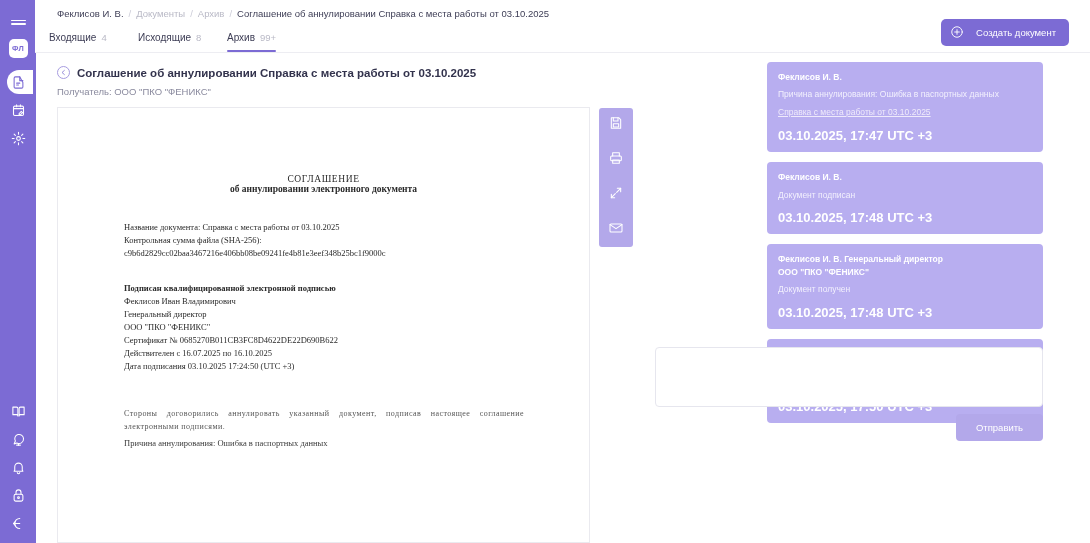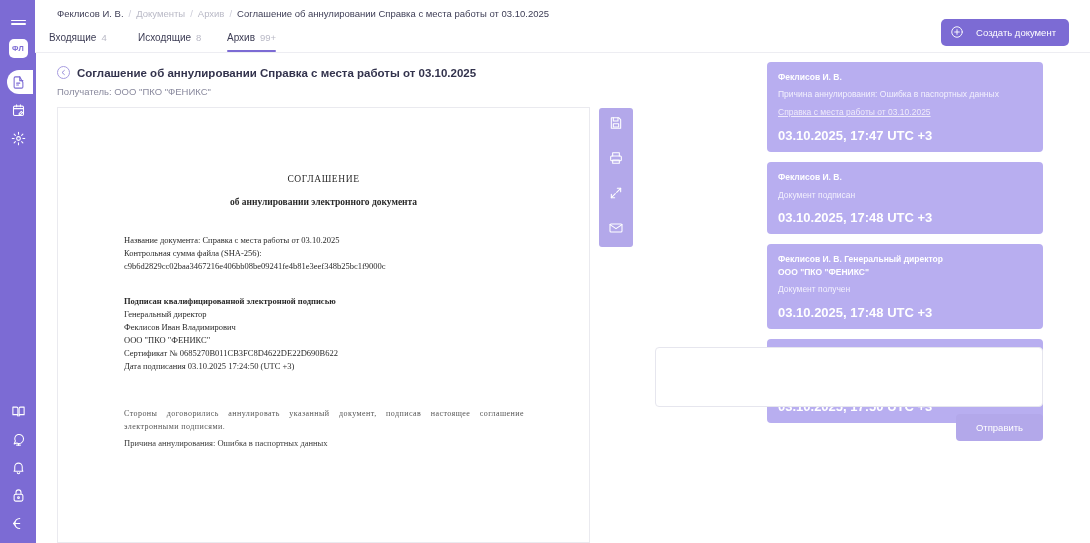--- a/index.html
+++ b/index.html
@@ -119,21 +119,21 @@
     border: 1px solid #eaeaef;
     overflow: hidden;
   }
   #doc-body {
     padding: 66px 0 0 0;
     font-family: "Liberation Serif", serif;
     color: #2a2a2a;
   }
   .dc-center { text-align: center; }
   .dc-h1 { font-size: 9.5px; font-weight: normal; letter-spacing: .6px; }
-  .dc-h2 { font-size: 9.5px; font-weight: bold; margin-top: 13px; }
+  .dc-h2 { font-size: 9.5px; font-weight: bold; }
   .dc-block { margin: 0 0 0 66px; }
   .dc-meta { margin-top: 27px; font-size: 8.5px; line-height: 1.5; }
   .dc-sign { margin-top: 23px; font-size: 8.5px; line-height: 1.52; }
   .dc-sign .b { font-weight: bold; }
   .dc-agree {
     margin-top: 34px; font-size: 8px; line-height: 1.7;
     color: #555; letter-spacing: .45px;
     width: 400px; text-align: justify;
   }
   .dc-reason { margin-top: 4px; font-size: 8.5px; letter-spacing: 0; color: #3b3b3b; text-align: left; }
@@ -338,24 +338,25 @@
     <div class="dc-center dc-h2">об аннулировании электронного документа</div>
 
     <div class="dc-block dc-meta">
       <div>Название документа: Справка с места работы от 03.10.2025</div>
       <div>Контрольная сумма файла (SHA-256):</div>
       <div>c9b6d2829cc02baa3467216e406bb08be09241fe4b81e3eef348b25bc1f9000c</div>
     </div>
 
     <div class="dc-block dc-sign">
       <div class="b">Подписан квалифицированной электронной подписью</div>
+      <div>Феклисов Иван Владимирович</div>
       <div>Генеральный директор</div>
-      <div>Феклисов Иван Владимирович</div>
       <div>ООО "ПКО "ФЕНИКС"</div>
       <div>Сертификат № 0685270B011CB3FC8D4622DE22D690B622</div>
+      <div>Действителен с 16.07.2025 по 16.10.2025</div>
       <div>Дата подписания 03.10.2025 17:24:50 (UTC +3)</div>
     </div>
 
     <div class="dc-block dc-agree">Стороны договорились аннулировать указанный документ, подписав настоящее соглашение электронными подписями.</div>
     <div class="dc-block dc-reason">Причина аннулирования: Ошибка в паспортных данных</div>
   </div>
 </div>
 
 <div id="tool-strip">
   <div class="tool-btn">

